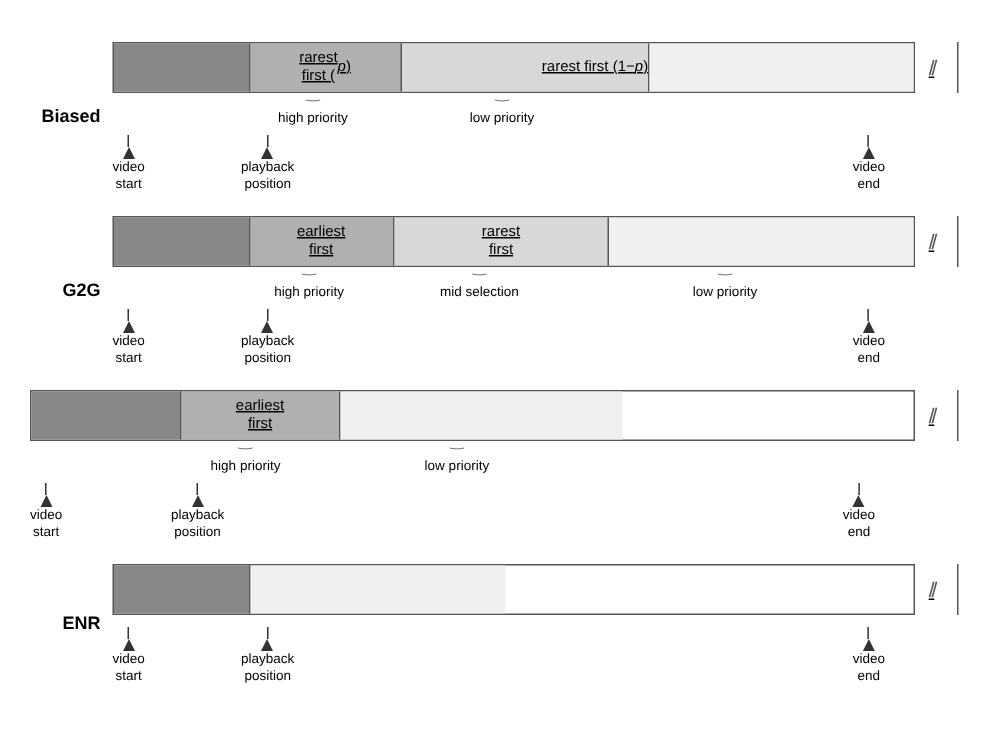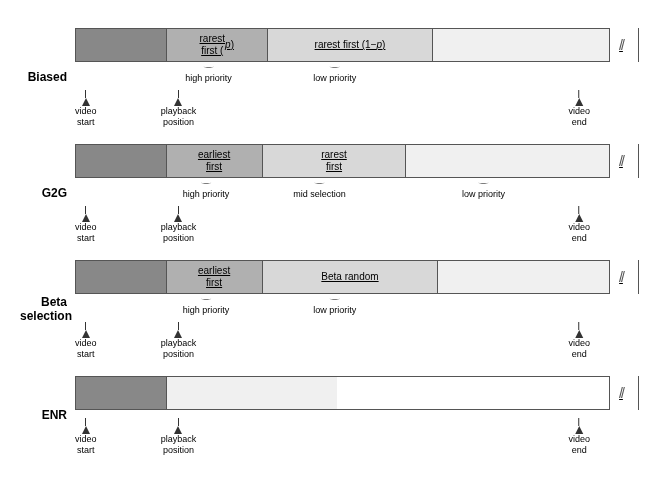--- a/index.html
+++ b/index.html
@@ -103,21 +103,21 @@
 <div class="diagram-container">
 
   <div class="full-row-wrapper">
     <div class="row">
       <div class="label-col">Biased</div>
       <div class="bar-area">
         <div style="display:flex; align-items:center;">
           <div class="bar" style="flex:1;">
             <div class="seg seg-dark" style="width:17%;"></div>
             <div class="seg seg-medium" style="width:19%;">rarest<br>first (<i>p</i>)</div>
-            <div class="seg seg-light" style="width:31%;">rarest first (1−<i>p</i>)</div>
+            <div class="seg seg-light" style="width:31%;justify-content:flex-end;">rarest first (1−<i>p</i>)</div>
             <div class="seg seg-white" style="width:33%;"></div>
           </div>
           <div class="skip-mark">//</div>
           <div style="width:18px; height:34px; position:relative;">
             <div style="position:absolute; top:0; bottom:0; left:8px; width:1px; background:#555;"></div>
           </div>
         </div>
 
         <div style="position:relative; height:28px; width:88%;">
 
@@ -204,28 +204,25 @@
             <div class="arrow-up"></div>
             <div style="font-size:9px; text-align:center; line-height:1.2;">video<br>end</div>
           </div>
         </div>
       </div>
     </div>
   </div>
 
   <div class="full-row-wrapper" style="margin-top:8px;">
     <div class="row">
-      <div class="label-col" style="white-space:pre-line;">Beta
-selection</div>
       <div class="bar-area">
         <div style="display:flex; align-items:center;">
           <div class="bar" style="flex:1;">
             <div class="seg seg-dark" style="width:17%;"></div>
             <div class="seg seg-medium" style="width:18%;">earliest<br>first</div>
-            <div class="seg seg-light" style="width:33%;">Beta random</div>
             <div class="seg seg-white" style="width:32%;"></div>
           </div>
           <div class="skip-mark">//</div>
           <div style="width:18px; height:34px; position:relative;">
             <div style="position:absolute; top:0; bottom:0; left:8px; width:1px; background:#555;"></div>
           </div>
         </div>
 
         <div style="position:relative; height:28px; width:88%;">
           <div style="position:absolute; left:17%; width:18%; top:0; display:flex; flex-direction:column; align-items:center;">

